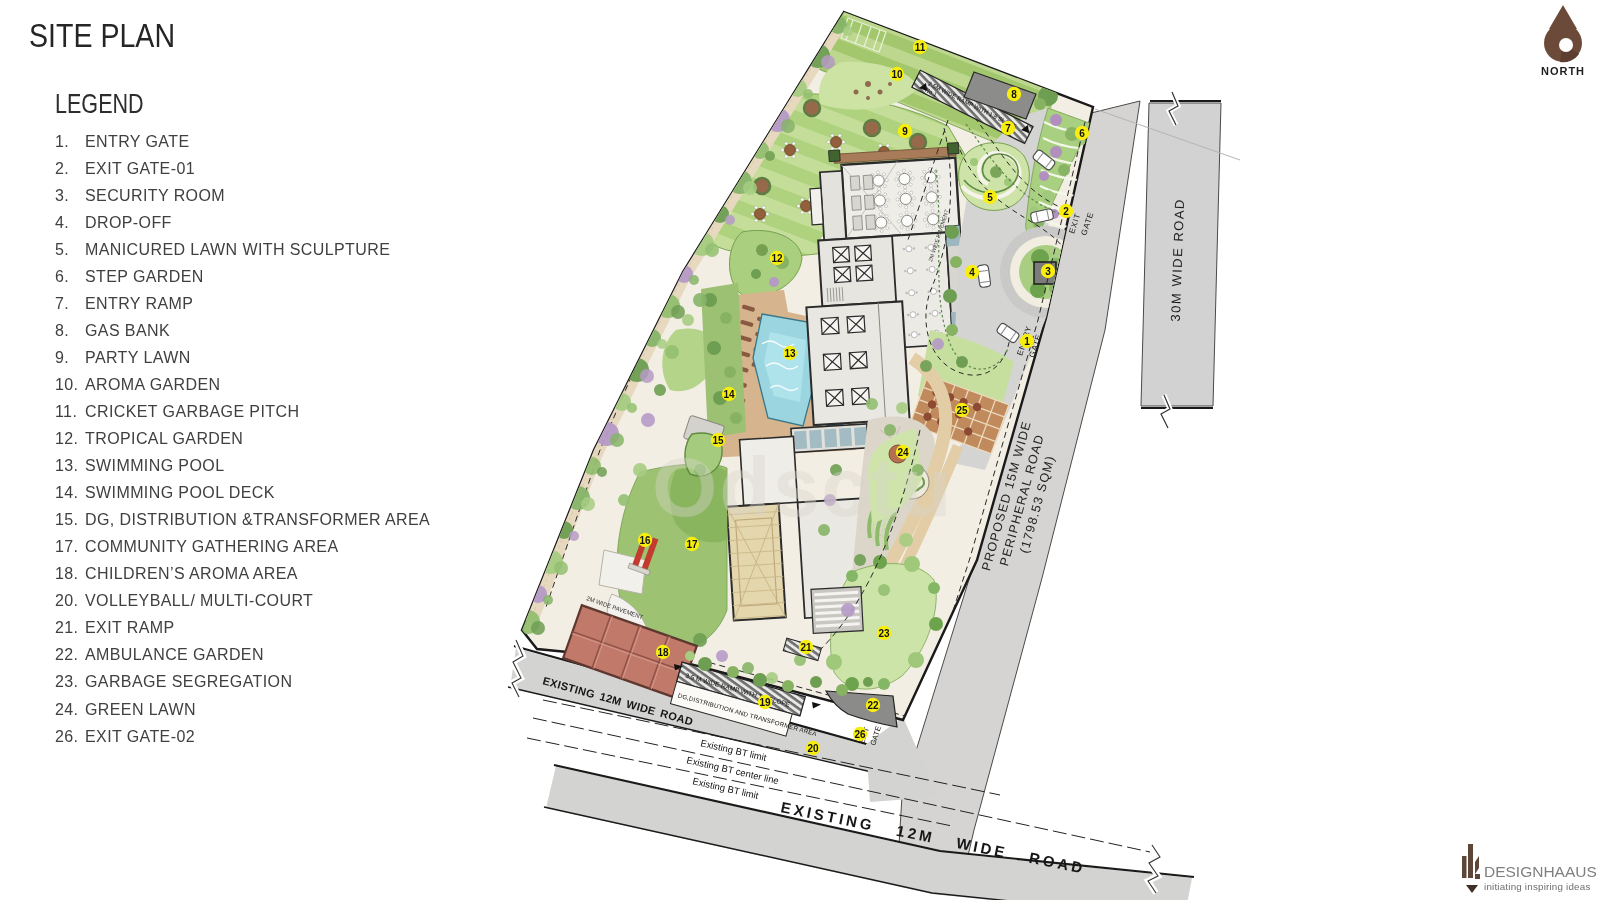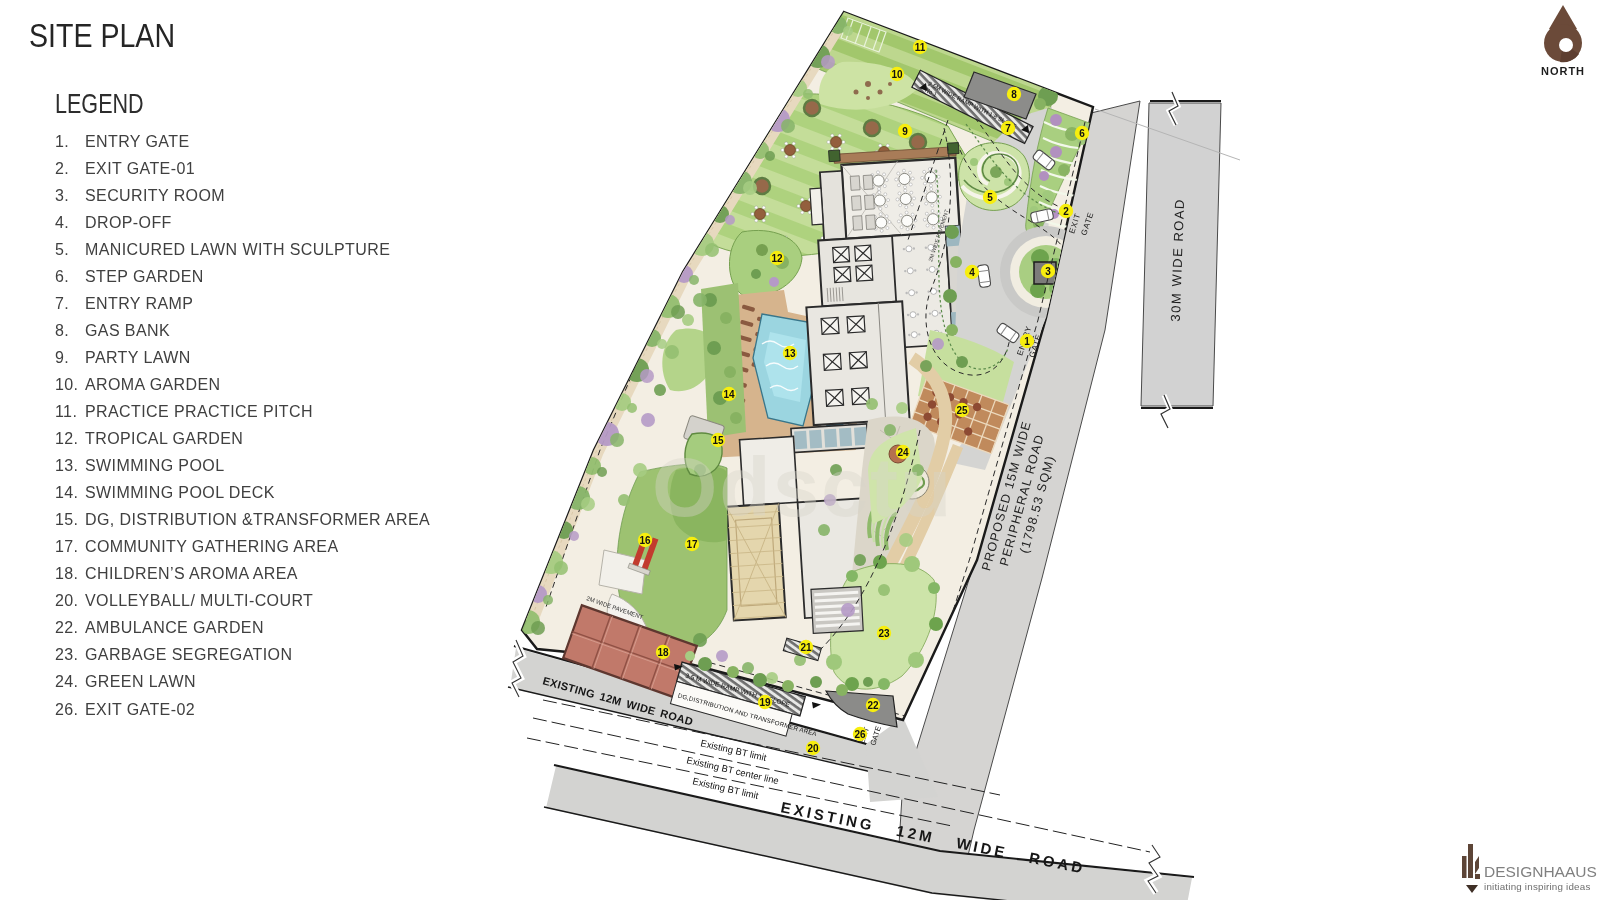--- a/index.html
+++ b/index.html
@@ -51,21 +51,21 @@
 <div class="li">
       <span class="num">9.</span>
       <span>PARTY LAWN</span>
     </div>
 <div class="li">
       <span class="num">10.</span>
       <span>AROMA GARDEN</span>
     </div>
 <div class="li">
       <span class="num">11.</span>
-      <span>PRACTICE PRACTICE PITCH</span>
+      <span>CRICKET GARBAGE PITCH</span>
     </div>
 <div class="li">
       <span class="num">12.</span>
       <span>TROPICAL GARDEN</span>
     </div>
 <div class="li">
       <span class="num">13.</span>
       <span>SWIMMING POOL</span>
     </div>
 <div class="li">
@@ -80,20 +80,24 @@
       <span class="num">17.</span>
       <span>COMMUNITY GATHERING AREA</span>
     </div>
 <div class="li">
       <span class="num">18.</span>
       <span>CHILDREN’S AROMA AREA</span>
     </div>
 <div class="li">
       <span class="num">20.</span>
       <span>VOLLEYBALL/ MULTI-COURT</span>
+    </div>
+<div class="li">
+      <span class="num">21.</span>
+      <span>EXIT RAMP</span>
     </div>
 <div class="li">
       <span class="num">22.</span>
       <span>AMBULANCE GARDEN</span>
     </div>
 <div class="li">
       <span class="num">23.</span>
       <span>GARBAGE SEGREGATION</span>
     </div>
 <div class="li">

